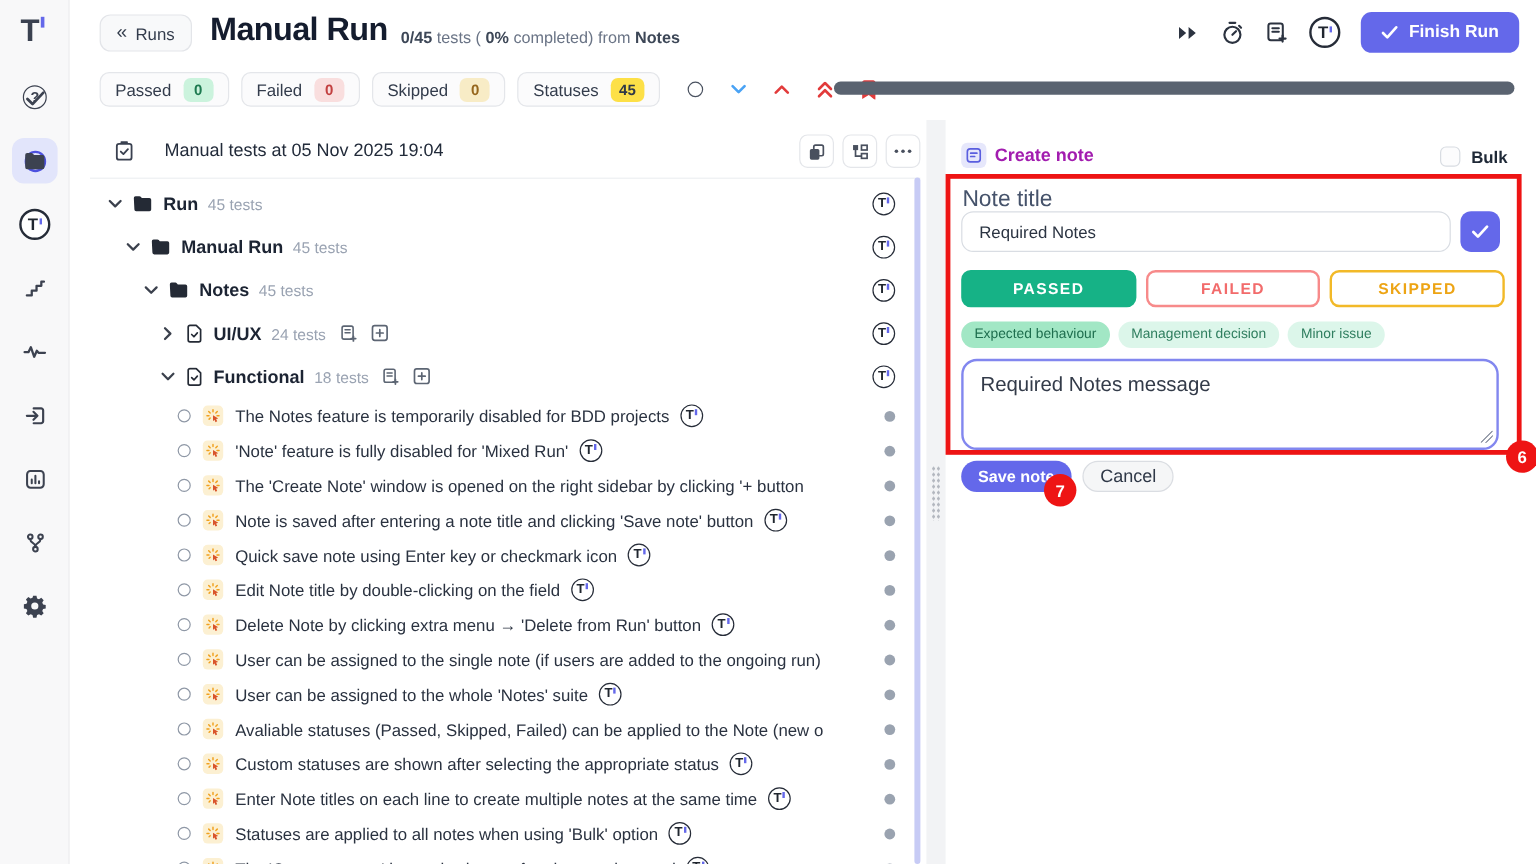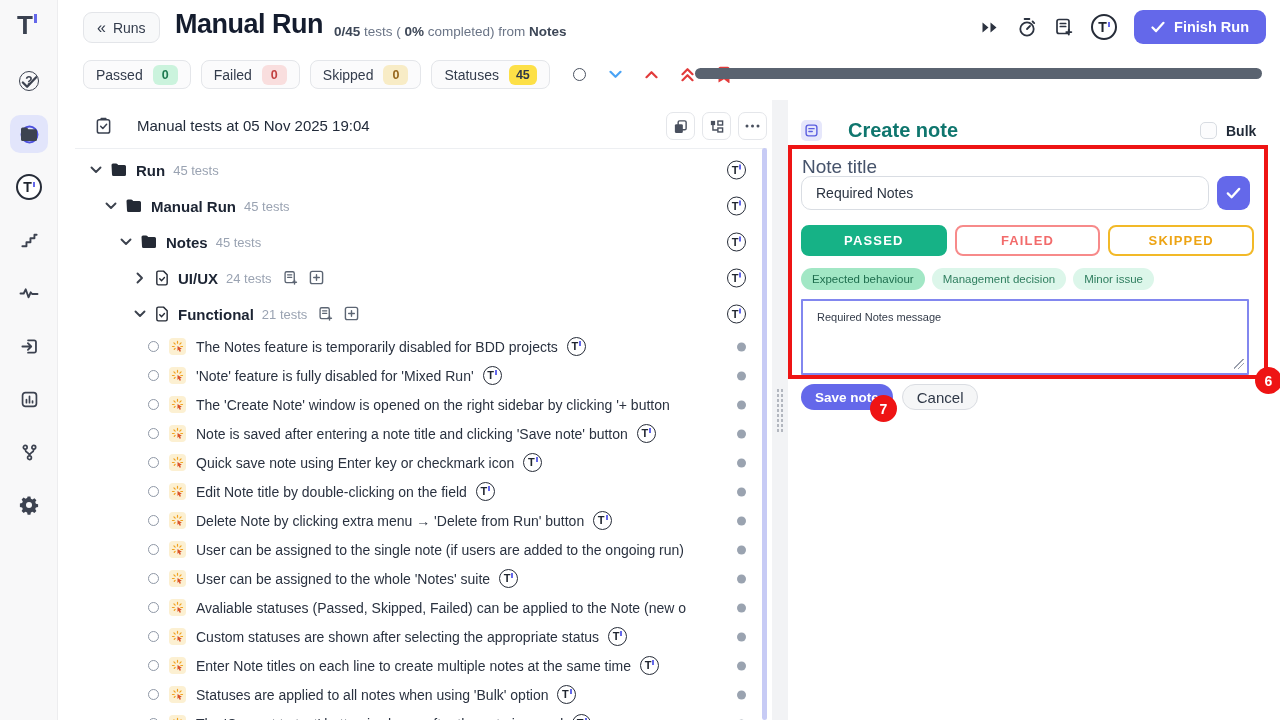--- a/index.html
+++ b/index.html
@@ -68,39 +68,39 @@
   .suite-acts{display:none;gap:11px;margin-left:11px;color:#5c6573;flex:0 0 auto}
   .rt-suite .suite-acts{display:flex}
   .inline-logo{margin-left:9px}
   .row-right{position:absolute;right:22px;top:50%;transform:translateY(-50%)}
   .rdot{width:9px;height:9px;background:#9aa3b0;border-radius:50%}
   .vscroll{position:absolute;left:762px;top:148px;width:5px;height:572px;background:#c7cbf5;border-radius:3px;z-index:3}
   .vsplit{position:absolute;left:772px;top:100px;width:16px;height:620px;background:#f2f3f5;z-index:2}
   .vhandle{position:absolute;left:776px;top:388px;width:8px;height:46px;background-image:radial-gradient(#b3b7bf 1px,transparent 1.2px);background-size:4px 5px;z-index:3;cursor:col-resize}
 
   
-  .np-title{position:absolute;left:801px;top:119px;display:flex;align-items:center;gap:26px;font-size:20px;font-weight:700;color:#0f766e}
+  .np-title{position:absolute;left:801px;top:119px;display:flex;align-items:center;gap:7px;font-size:15px;font-weight:700;color:#a21caf}
   .np-icon{width:21px;height:21px;border-radius:5px;background:#e6e7fb;display:flex;align-items:center;justify-content:center;color:#5a5edf}
   .bulk{position:absolute;left:1200px;top:122px;display:flex;align-items:center;gap:9px;font-size:14px;color:#1f2937;font-weight:600}
   .bulkbox{width:17px;height:17px;border:1.5px solid #d8dce2;background:#fcfcfd;border-radius:5px;cursor:pointer}
   .redbox{position:absolute;left:788px;top:145px;width:480px;height:234px;border:4px solid #ee1414;z-index:5;pointer-events:none}
   .lbl{position:absolute;left:802px;top:156px;font-size:19px;color:#46536b}
   .input-title{position:absolute;left:801px;top:176px;width:408px;height:34px;border:1px solid #d9dde3;border-radius:10px;padding:0 14px;font-size:14px;color:#2b3442;background:#fff;font-family:inherit;outline:none}
   .btn-check{position:absolute;left:1217px;top:176px;width:33px;height:34px;border:none;border-radius:9px;background:#6468ea;display:flex;align-items:center;justify-content:center;cursor:pointer}
   .status-row{position:absolute;left:801px;top:225px;width:453px;display:flex;gap:8px}
   .stbtn{flex:1;height:31px;border-radius:8px;font-weight:700;font-size:13px;letter-spacing:.09em;display:flex;align-items:center;justify-content:center;border:2px solid transparent;background:#fff;font-family:inherit;cursor:pointer}
   .st-passed{background:#16b286;border-color:#16b286;color:#fff}
   .st-failed{border-color:#f78a8a;color:#f26b6b}
   .st-skipped{border-color:#f2b928;color:#eda414}
   .tag-row{position:absolute;left:801px;top:268px;display:flex;gap:7px}
   .tag{height:22px;padding:0 11px;border-radius:11px;font-size:11.5px;display:flex;align-items:center;font-weight:500;cursor:pointer;white-space:nowrap}
   .tag-strong{background:#a2e7c5;color:#1e6e4e}
   .tag-light{background:#dcf6ea;color:#2f7e5f}
   .msgwrap{position:absolute;left:801px;top:299px;width:448px;height:76px}
-  .msgbox{width:100%;height:100%;border:2px solid #8287ef;border-radius:1px;padding:10px 14px;font-size:11px;color:#333b49;font-family:inherit;resize:none;outline:none;background:#fff}
+  .msgbox{width:100%;height:100%;border:2px solid #8287ef;border-radius:13px;padding:10px 14px;font-size:17px;color:#333b49;font-family:inherit;resize:none;outline:none;background:#fff}
   .rhandle{position:absolute;right:5px;bottom:6px;width:10px;height:10px;background:linear-gradient(135deg,transparent 0 44%,#9aa0ad 44% 52%,transparent 52% 66%,#9aa0ad 66% 74%,transparent 74%);pointer-events:none}
   .form-btns{position:absolute;left:801px;top:384px;display:flex;gap:9px}
   .savebtn{height:26px;padding:0 14px;border:none;border-radius:13px;background:#6468ea;color:#fff;font-size:13.5px;font-weight:600;font-family:inherit;cursor:pointer}
   .cancelbtn{height:26px;padding:0 14px;border:1px solid #dadde2;border-radius:13px;background:#f5f6f7;color:#2f3847;font-size:15px;font-family:inherit;cursor:pointer}
   .anno{position:absolute;width:27px;height:27px;border-radius:50%;background:#ee1414;color:#fff;font-weight:700;font-size:14px;display:flex;align-items:center;justify-content:center;z-index:6}
   .anno6{left:1255px;top:367px}
   .anno7{left:870px;top:395px}
 </style>
 </head>
 <body>
@@ -437,21 +437,21 @@
       </span>
 
       <span class="tr-file-ic">
         <svg width="14" height="16" viewBox="0 0 14 17" fill="none" stroke="currentColor" stroke-width="1.5" stroke-linecap="round" stroke-linejoin="round">
           <path d="M1.5 2.8A1.6 1.6 0 0 1 3.1 1.2h5.5L12.5 5v9.2a1.6 1.6 0 0 1-1.6 1.6H3.1a1.6 1.6 0 0 1-1.6-1.6z"></path>
           <path d="M4.6 9.3l2 2 3-3.4"></path>
         </svg>
       </span>
 
       <span class="tlabel">Functional</span>
-      <span class="tcount">21 tests</span>
+      <span class="tcount">18 tests</span>
       <span class="suite-acts">
         <span>
           <svg width="15" height="16" viewBox="0 0 18 19" fill="none" stroke="#5c6573" stroke-width="1.6" stroke-linecap="round">
             <rect x="2.5" y="2" width="11" height="13" rx="1.8"></rect>
             <path d="M5.5 5.7h5M5.5 8.7h5"></path>
             <path d="M13.8 12.2v4.6M11.5 14.5h4.6" stroke-width="1.8"></path>
           </svg>
         </span>
         <span>
           <svg width="15" height="15" viewBox="0 0 16 16" fill="none" stroke="#5c6573" stroke-width="1.5" stroke-linecap="round">

